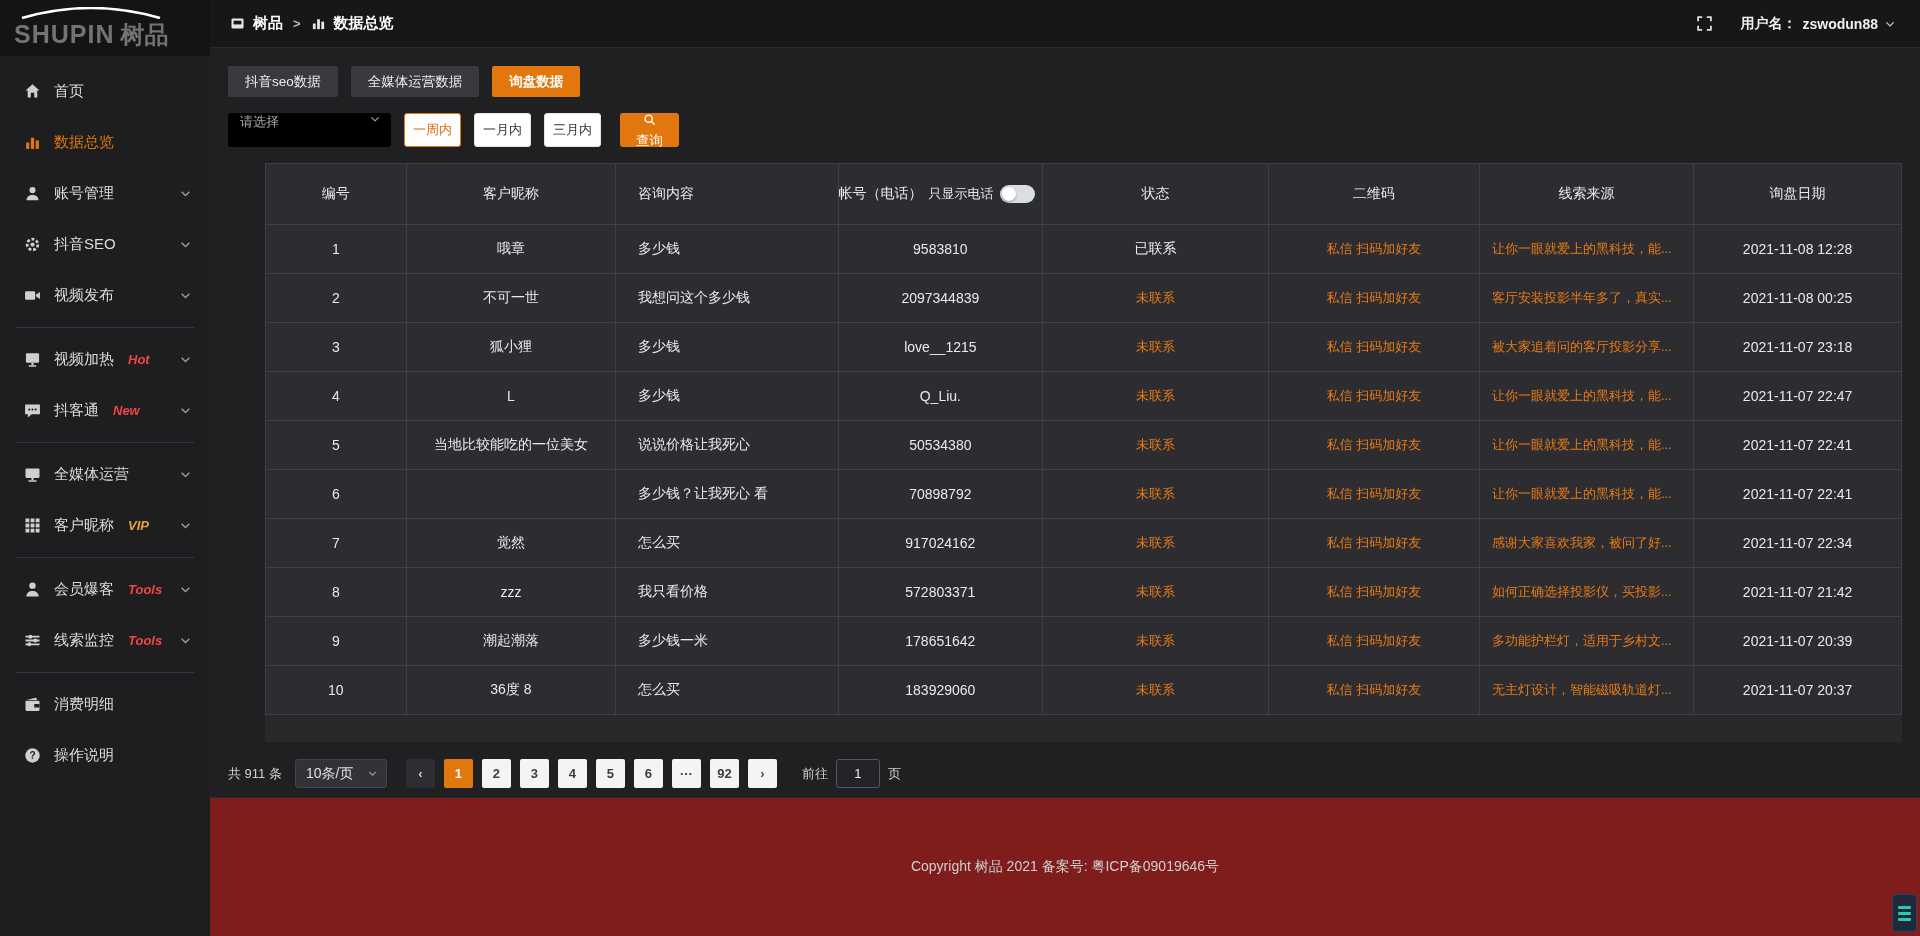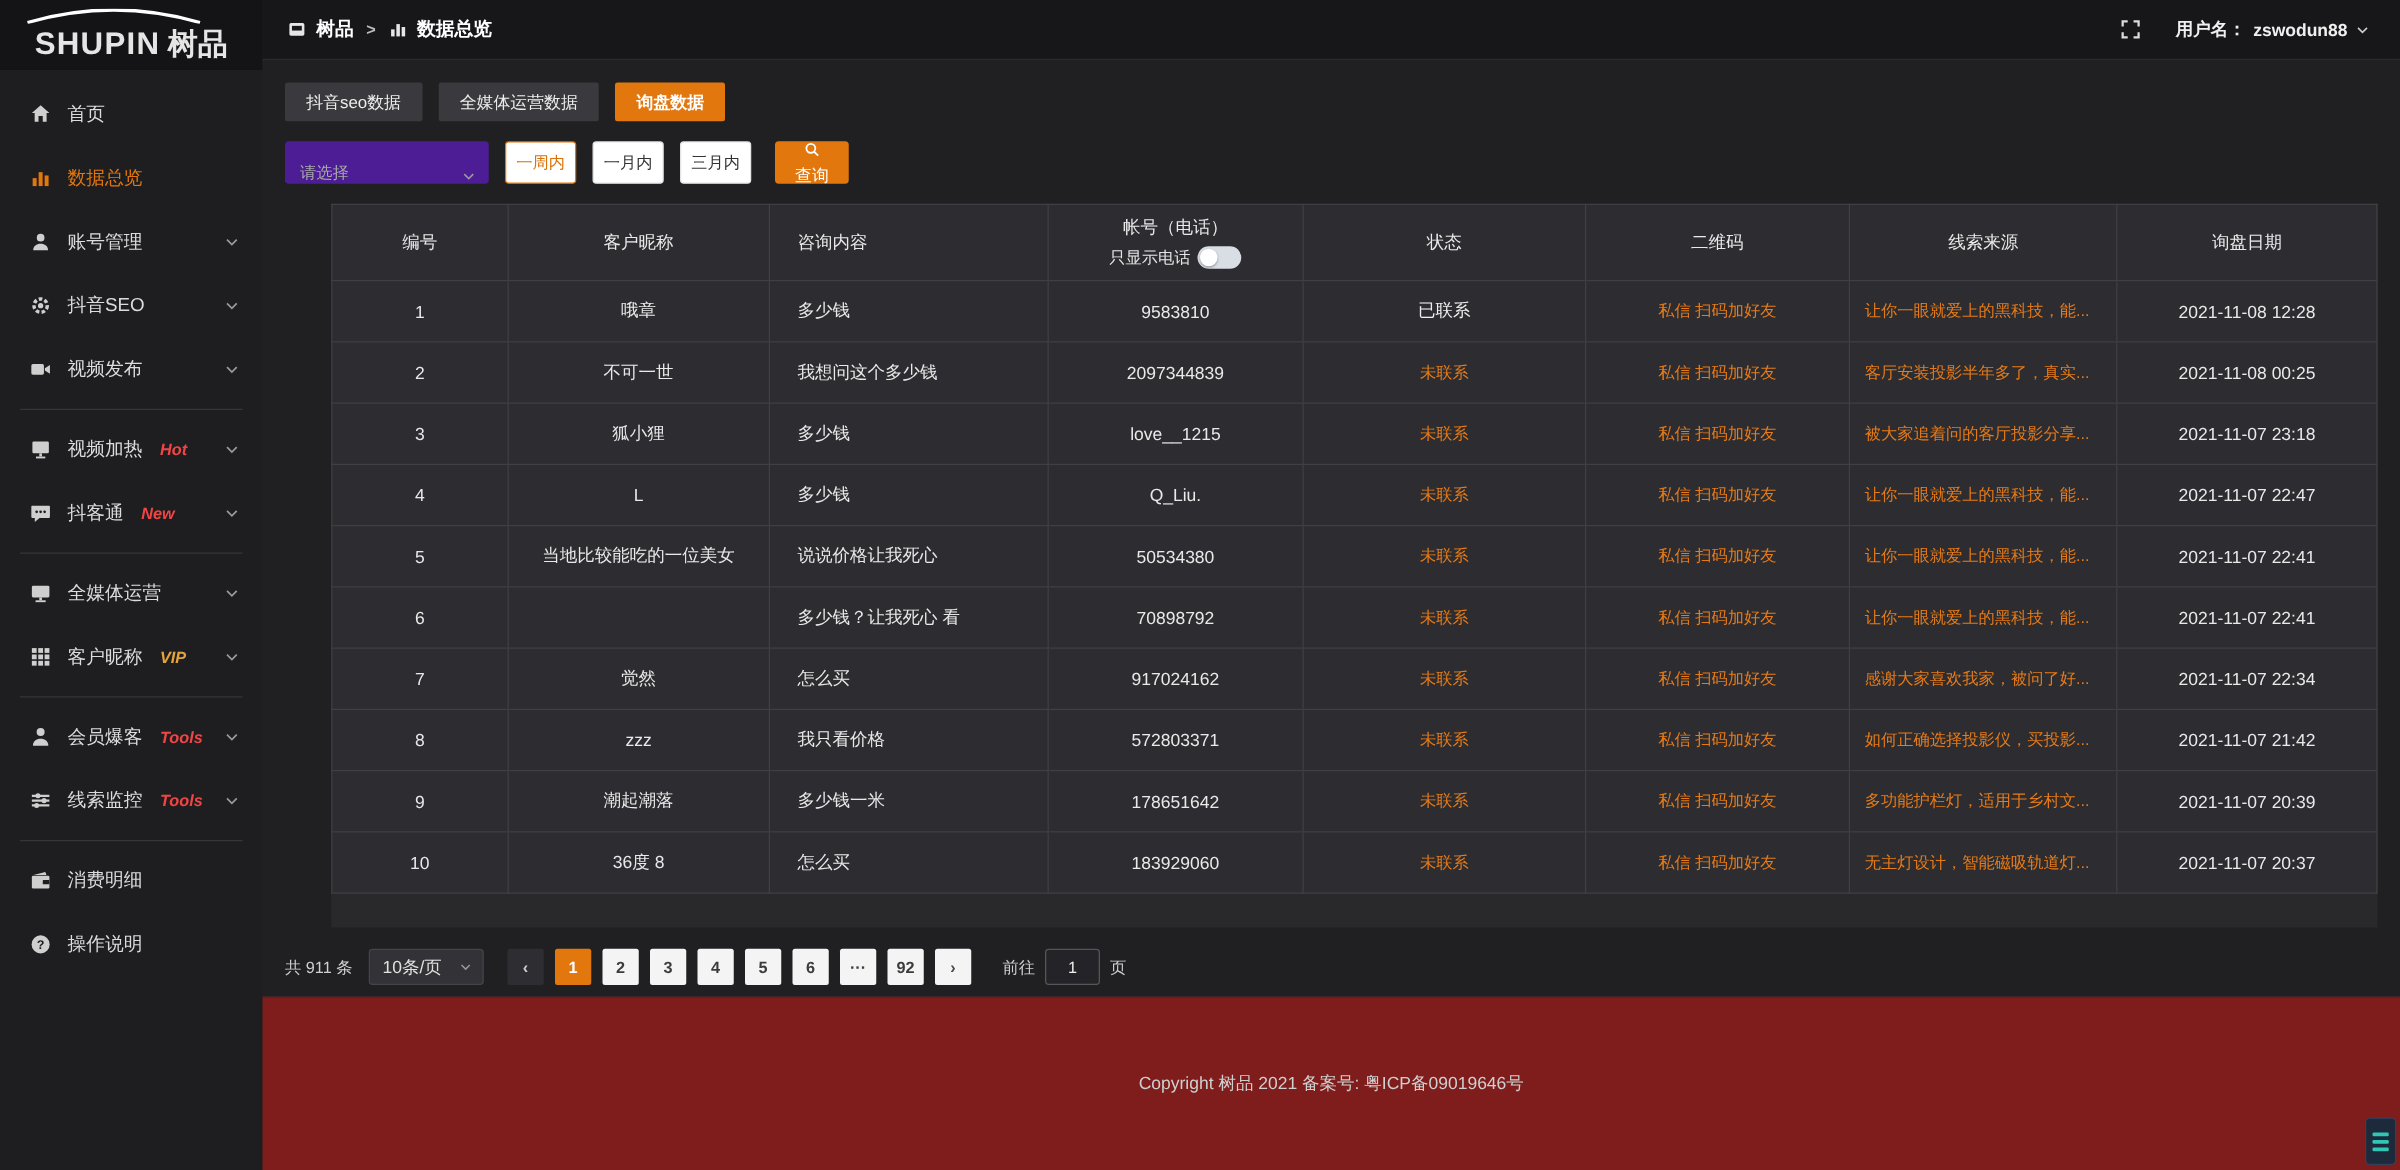--- a/index.html
+++ b/index.html
@@ -4,21 +4,21 @@
 <style>
   * { margin:0; padding:0; box-sizing:border-box; }
   html,body { width:1920px; height:936px; overflow:hidden; }
   body { font-family:"Liberation Sans","DejaVu Sans",sans-serif; background:#1b1b1d; color:#e8e8e8; }
   .app { display:flex; width:100%; height:100%; }
 
   
   .sidebar { width:210px; background:#1e1e21; flex:0 0 210px; display:flex; flex-direction:column; }
   .logo { height:56px; background:#141416; display:flex; flex-direction:column; justify-content:center; padding:6px 14px 4px; }
   .logo-arc { margin-left:2px; }
-  .logo-text { display:flex; align-items:baseline; gap:6px; color:#e5e5e5;justify-content:center; }
+  .logo-text { display:flex; align-items:baseline; gap:6px; color:#737373; }
   .logo-en { font-size:25px; font-weight:bold; letter-spacing:1px; }
   .logo-cn { font-size:24px; font-weight:bold; }
   .menu { flex:1; padding-top:10px; }
   .side-item { display:flex; align-items:center; height:51px; padding:0 18px 0 24px; cursor:pointer; color:#dcdcdc; }
   .side-item .side-icon { width:17px; height:17px; display:inline-flex; margin-right:13px; color:#cfcfcf; }
   .side-item .side-icon svg { width:17px; height:17px; }
   .side-label { font-size:15px; }
   .side-badge { font-size:13px; font-weight:bold; font-style:italic; margin-left:14px; }
   .side-chevron { margin-left:auto; color:#9a9a9a; display:inline-flex; }
   .side-chevron svg { width:13px; height:13px; }
@@ -38,42 +38,42 @@
 
   .content { flex:1; padding:18px 18px 0; background:#202023; }
 
   
   .tabs { display:flex; gap:13px; margin-bottom:16px; }
   .tab-btn { height:31px; padding:0 17px; background:#3a3a3e; color:#ededed; font-size:13.5px; border:none; border-radius:2px; cursor:pointer; font-family:inherit; }
   .tab-btn.active { background:#e2770e; color:#fff; font-weight:bold; }
 
   
   .filter-row { display:flex; align-items:center; gap:13px; margin-bottom:16px; }
-  .select { height:34px; background:#4c1d95; border-radius:3px; display:flex; align-items:flex-end; padding:0 10px 0 12px; cursor:pointer; }
+  .select { height:34px; background:#000000; border-radius:3px; display:flex; align-items:flex-start; padding:0 10px 0 12px; cursor:pointer; }
   .select .ph { color:#a8a8a8; font-size:13px; }
   .select .chev { margin-left:auto; color:#999; display:inline-flex; } .select .chev svg { width:12px; height:12px; }
   .sel-channel { width:163px; }
   .range-btn { height:34px; width:57px; background:#fff; color:#333; border:1px solid #e4e4e4; border-radius:3px; font-size:13px; cursor:pointer; font-family:inherit; }
   .range-btn.active { border:1px solid #e2770e; color:#d9700a; }
   .query-btn { height:34px; padding:0 16px; margin-left:6px; background:#e2770e; color:#fff; border:none; border-radius:3px; font-size:13.5px; cursor:pointer; display:flex; align-items:center; gap:6px; font-family:inherit;flex-direction:column; }
   .query-btn .ico { display:inline-flex; } .query-btn .ico svg { width:13px; height:13px; }
 
   
   .table-panel { background:#29292c; padding-bottom:27px;margin-left:37px; }
   table { width:100%; border-collapse:collapse; table-layout:fixed; }
   th,td { border:1px solid #404044; background:#2d2d31; font-size:14px; color:#e9e9e9; font-weight:normal; }
   th { height:61px; }
   td { height:49px; }
   .al-c { text-align:center; }
   .al-l { text-align:left; padding-left:22px; }
   td.al-l2, th.al-l2 { text-align:left; padding-left:12px; }
   .lnk { color:#e67a17; font-size:13px; text-decoration:none; cursor:pointer; }
   .status-no { color:#e67a17; font-size:13px; }
   .status-yes { color:#eee; }
-  .hd-stack { display:flex; flex-direction:column; align-items:center; gap:6px;justify-content:space-between; }
+  .hd-stack { display:flex; flex-direction:row; align-items:center; gap:6px; }
   .toggle-row { display:flex; align-items:center; gap:6px; font-size:13px; color:#e5e5e5; }
   .toggle { width:35px; height:18px; border-radius:10px; background:#d9dde4; position:relative; cursor:pointer; display:inline-block; }
   .toggle .knob { position:absolute; left:2px; top:2px; width:14px; height:14px; border-radius:50%; background:#fff; box-shadow:0 1px 2px rgba(0,0,0,.35); }
 
   
   .pager { display:flex; align-items:center; margin-top:17px; gap:9px; font-size:13px; color:#cfcfcf; }
   .pager .total { margin-right:4px; }
   .psize { width:92px; height:29px; background:#333337; border:1px solid #44444a; border-radius:3px; display:flex; align-items:center; padding:0 8px 0 10px; font-size:14px; color:#e0e0e0; cursor:pointer; }
   .psize .chev { margin-left:auto; display:inline-flex; color:#999; } .psize .chev svg { width:11px; height:11px; }
   .nav-btn { width:29px; height:29px; border:none; border-radius:2px; cursor:pointer; font-size:13px; font-weight:bold; font-family:inherit; }

